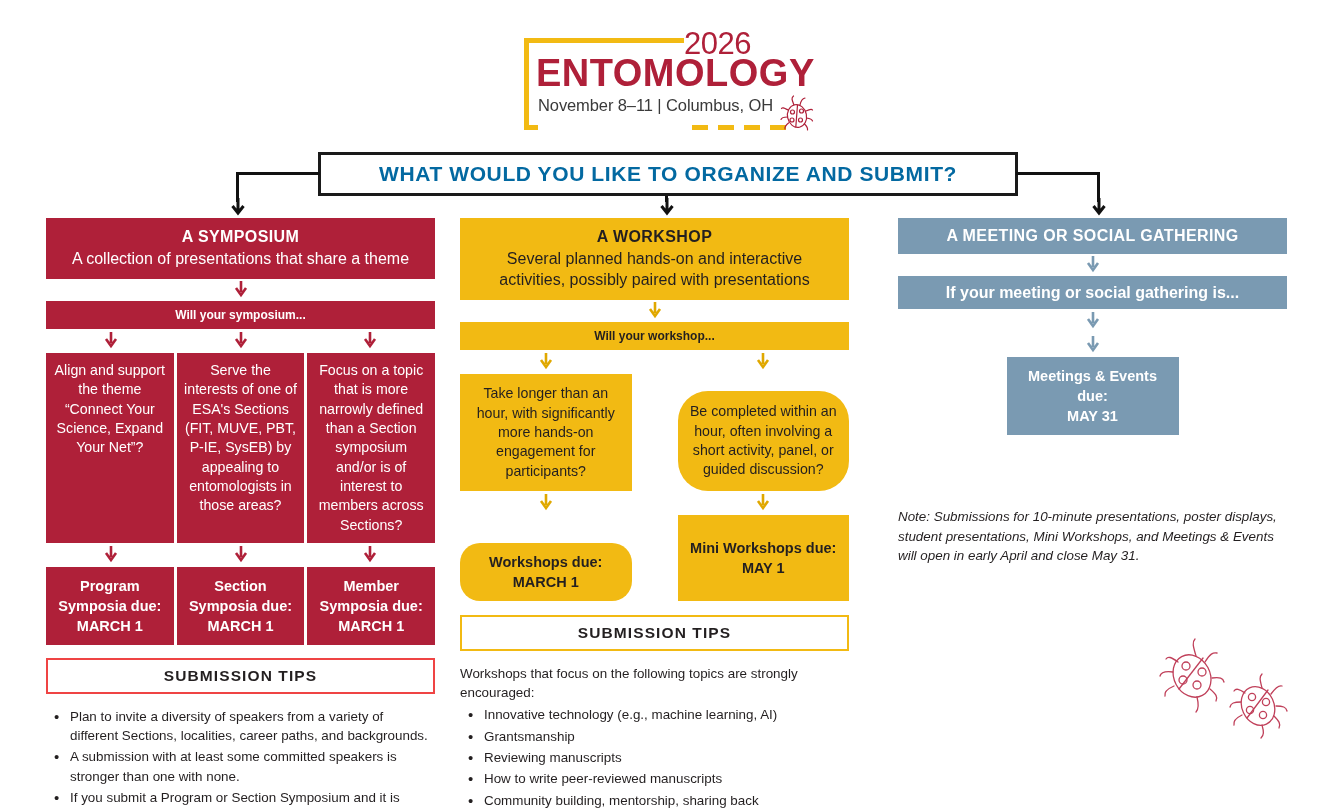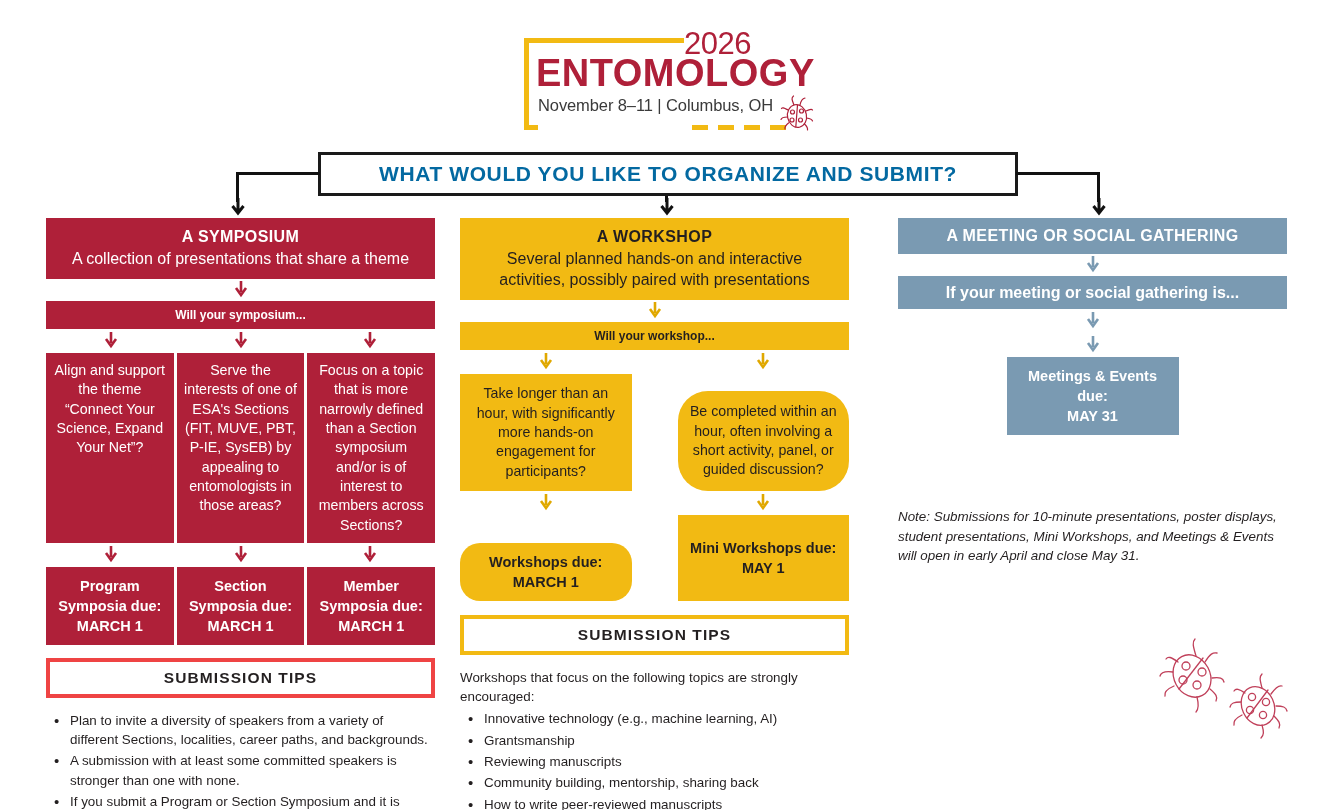--- a/index.html
+++ b/index.html
@@ -77,21 +77,21 @@
   .arrow-cell { display: flex; justify-content: center; align-items: center; }
 
   
   .grid3 { display: flex; width: 100%; gap: 3px; }
   .grid3 > .cell { flex: 1 1 0; }
   .grid2 { display: flex; width: 100%; gap: 46px; align-items: flex-end; }
   .grid2 > .cell { flex: 1 1 0; }
 
   
   .tips-head {
-    width: 100%; border: 4px solid #ef4444; background: #fff;
+    width: 100%; border: 2px solid #ef4444; background: #fff;
     text-align: center; padding: 7px 4px;
     font-size: 15.5px; font-weight: 800; color: #231f20; letter-spacing: 1.1px;
   }
   .tips-head.gold-b { border-color: #F2BA13; }
 
   .tips-body { font-size: 13.4px; color: #231f20; line-height: 1.44; }
   .tips-body ul { list-style: none; margin: 0; padding: 0; }
   .tips-body li { position: relative; padding-left: 24px; margin-bottom: 2px; }
   .tips-body li::before {
     content: "•"; position: absolute; left: 8px; top: -1px; font-size: 15px;
@@ -317,22 +317,22 @@
 
     <div style="height:14px;"></div>
     <div class="tips-head gold-b">SUBMISSION TIPS</div>
 
     <div class="tips-body" style="margin-top:13px;">
       <div class="lead">Workshops that focus on the following topics are strongly encouraged:</div>
       <ul style="margin-top:3px;">
         <li>Innovative technology (e.g., machine learning, AI)</li>
         <li>Grantsmanship</li>
         <li>Reviewing manuscripts</li>
+        <li>How to write peer-reviewed manuscripts</li>
         <li>Community building, mentorship, sharing back</li>
-        <li>How to write peer-reviewed manuscripts</li>
       </ul>
 
     </div>
   </div>
 
   <div class="col col-c">
 
     <div class="box blue" style="padding:7px 10px;">
       <div class="box-title">A MEETING OR SOCIAL GATHERING</div>
     </div>

